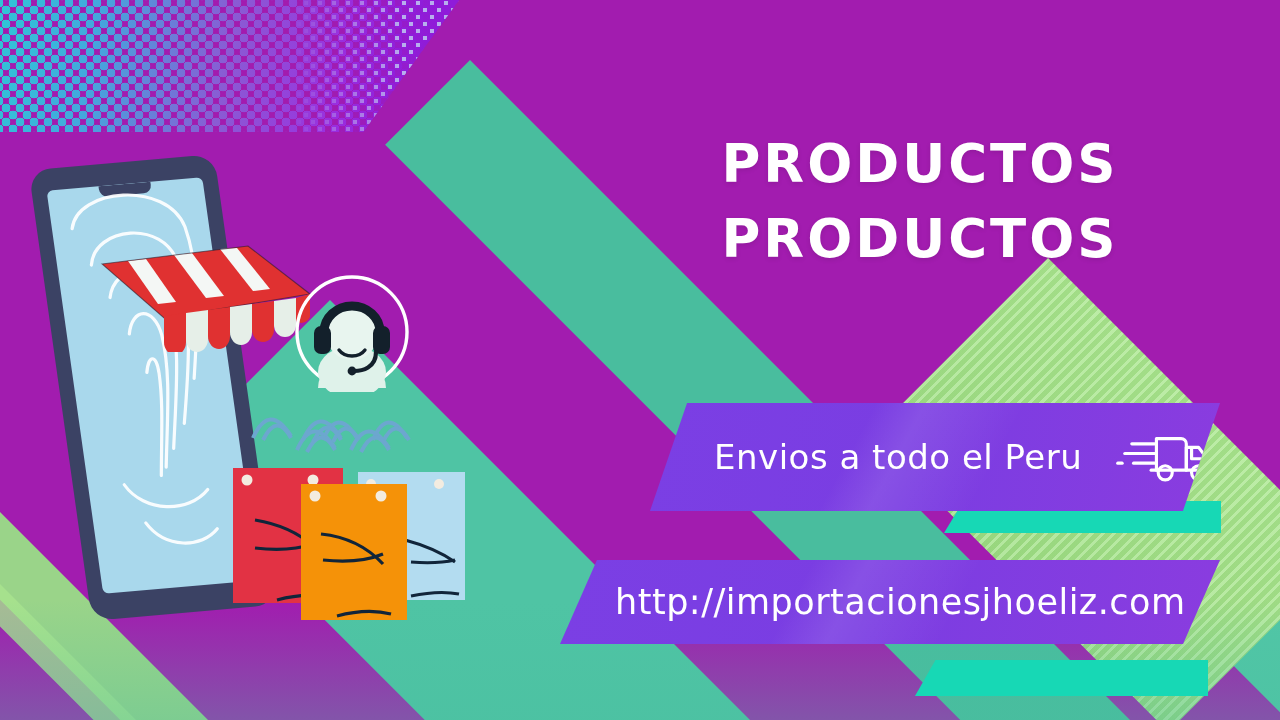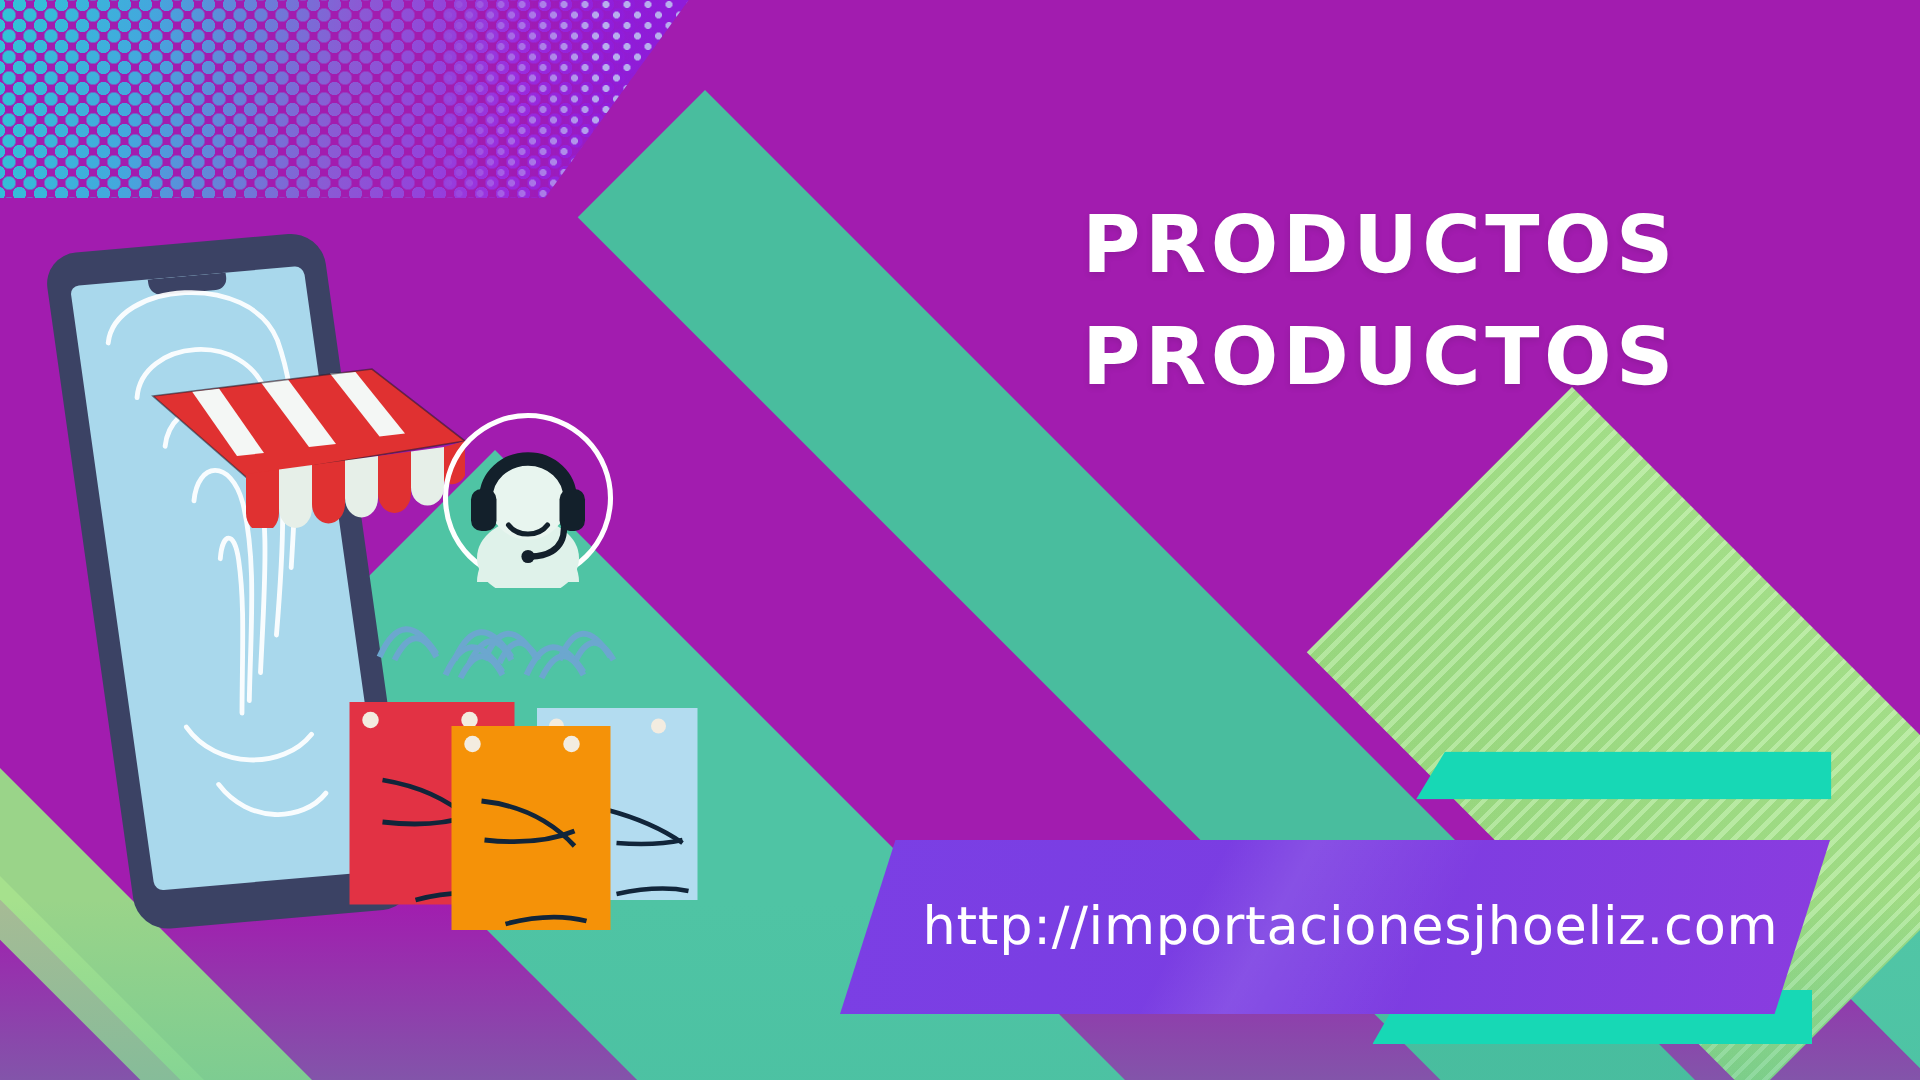--- a/index.html
+++ b/index.html
@@ -191,21 +191,21 @@
 
   #banner-shipping {
     left:650px; top:403px; width:570px; height:108px;
     clip-path:polygon(6.5% 0, 100% 0, 93.5% 100%, 0 100%);
   }
   #accent-shipping {
     left:944px; top:501px; width:277px; height:32px;
     clip-path:polygon(7% 0, 100% 0, 100% 100%, 0 100%);
   }
   #banner-url {
-    left:560px; top:560px; width:660px; height:116px;
+    left:560px; top:560px; width:660px; height:84px;
     clip-path:polygon(5.6% 0, 100% 0, 94.4% 100%, 0 100%);
   }
   #accent-url {
     left:915px; top:660px; width:293px; height:36px;
     clip-path:polygon(7% 0, 100% 0, 100% 100%, 0 100%);
   }
 
   .banner-text {
     position:relative;
     font-family:"DejaVu Sans", sans-serif;
@@ -329,20 +329,39 @@
       <path d="M122 216 q30 -8 54 -2" fill="none" stroke="#11253a" stroke-width="3.2"></path>
     </g>
   </svg>
 
   <div class="headline">
     <span>PRODUCTOS</span>
     <span class="l2">PRODUCTOS</span>
   </div>
 
   <div class="accent" id="accent-shipping"></div>
+  <div class="banner" id="banner-shipping">
+    <div class="slab"></div>
+    <div class="shine"></div>
+    <span class="banner-text">Envios a todo el Peru</span>
+    <svg class="truck-icon" viewBox="0 0 118 62">
+      <g fill="none" stroke="#ffffff" stroke-width="3.6" stroke-linecap="round" stroke-linejoin="round">
+        <path d="M46 10 h28 a6 6 0 0 1 6 6 v30 h-34 Z"></path>
+        <path d="M80 20 h14 l12 16 v10 h-26 Z"></path>
+        <path d="M86 22 v11 h15"></path>
+        <path d="M46 46 h-6"></path>
+        <circle cx="56" cy="49" r="8"></circle>
+        <circle cx="94" cy="49" r="8"></circle>
+        <path d="M18 16 h26"></path>
+        <path d="M10 27 h34"></path>
+        <path d="M20 38 h24"></path>
+        <path d="M2 38 h5"></path>
+      </g>
+    </svg>
+  </div>
 
   <div class="accent" id="accent-url"></div>
   <div class="banner" id="banner-url">
     <div class="slab"></div>
     <div class="shine"></div>
     <span class="banner-text">http://importacionesjhoeliz.com</span>
   </div>
 
 </div>
 

